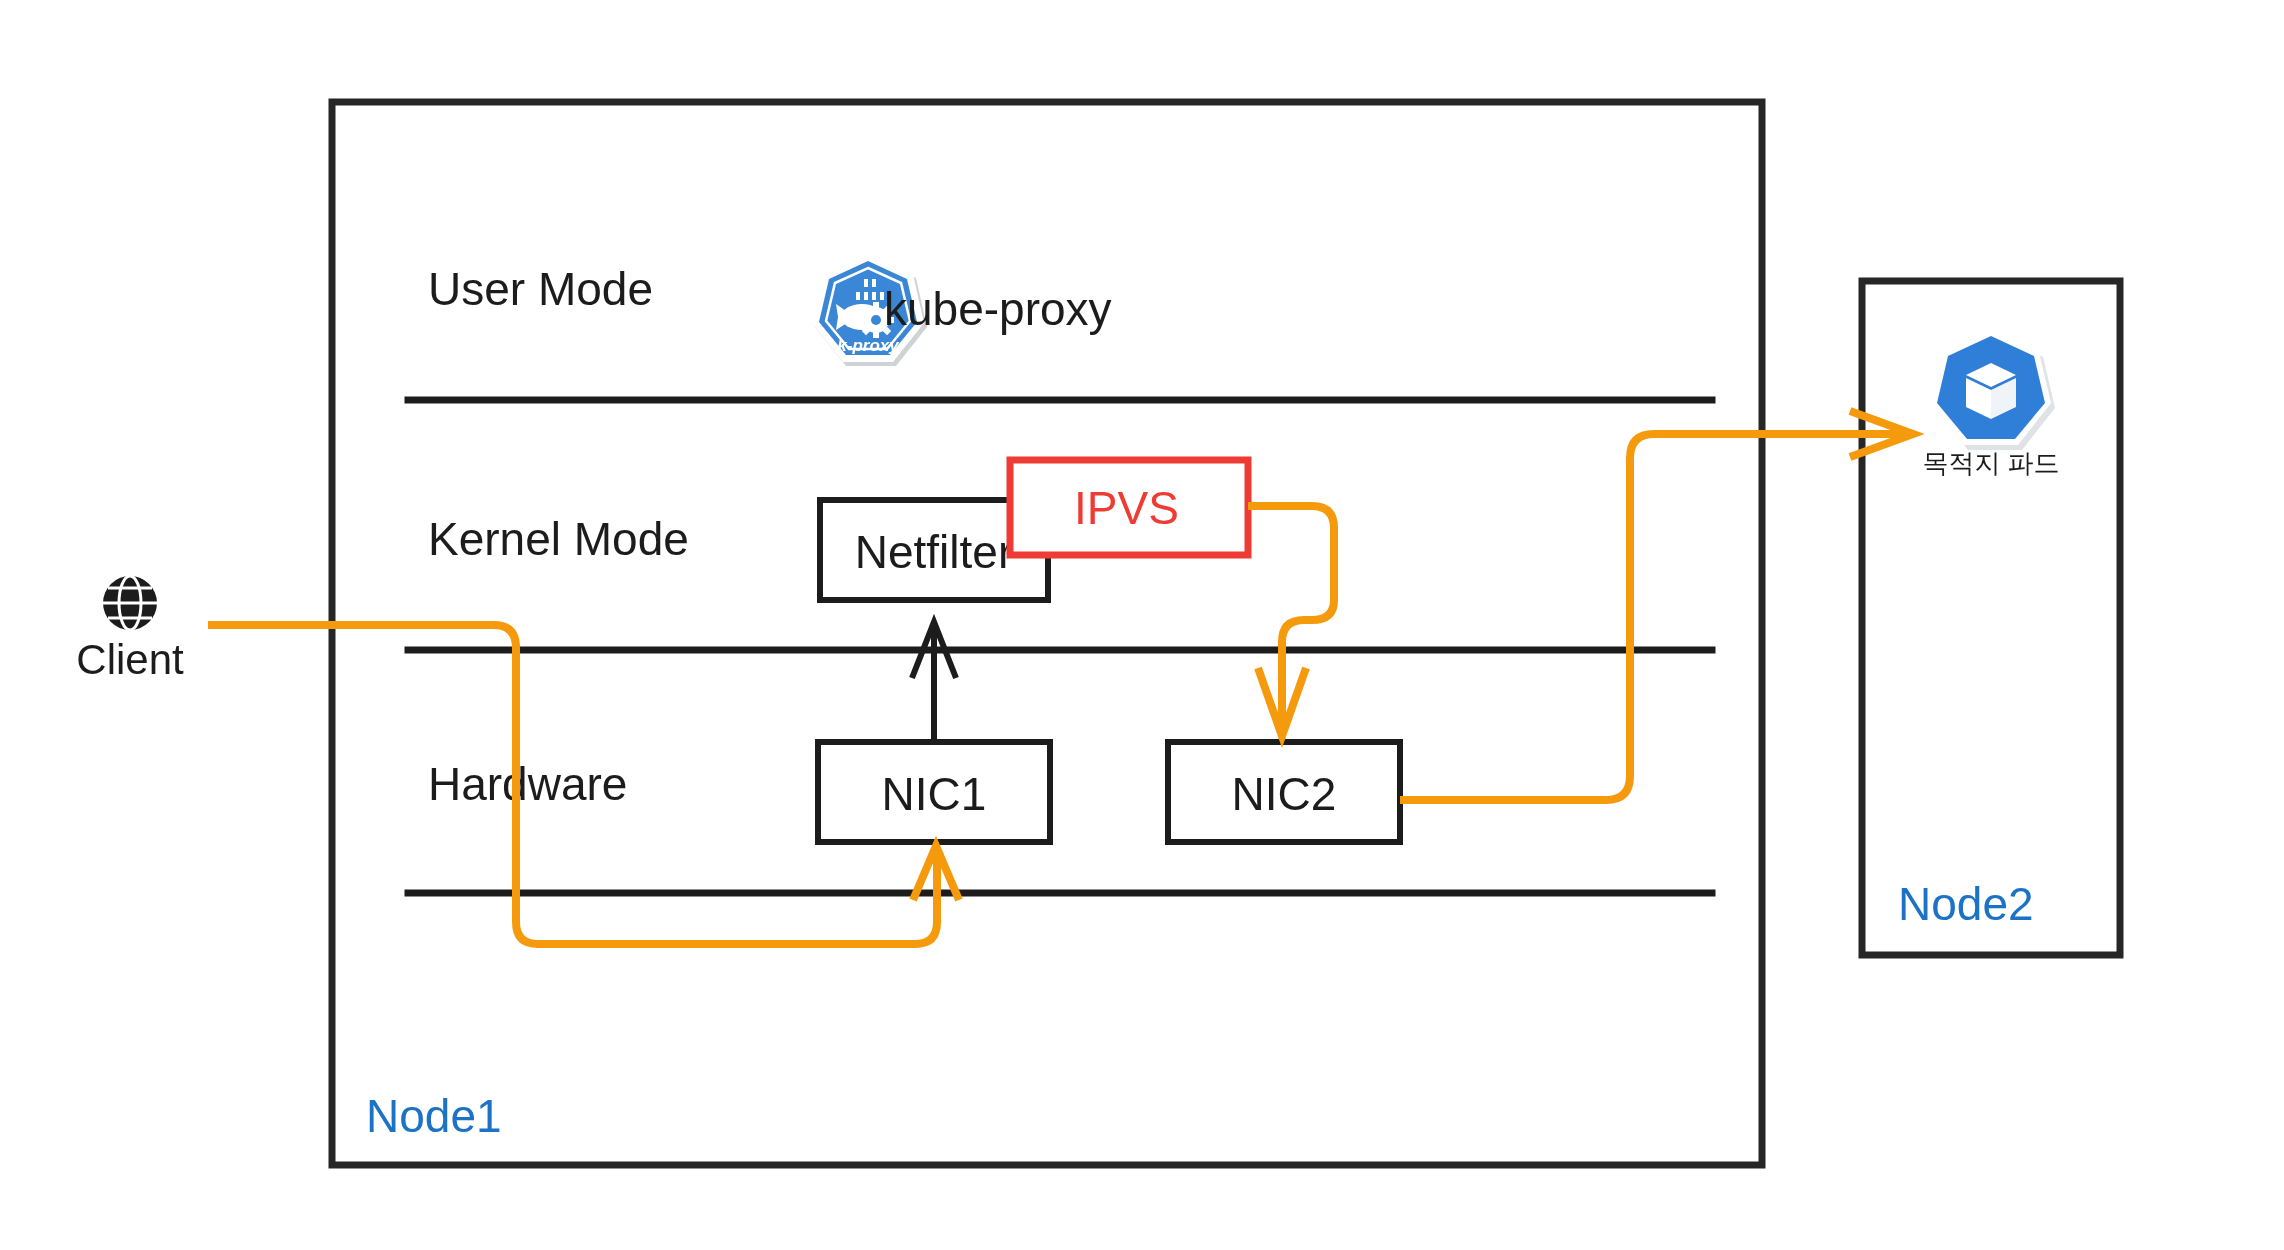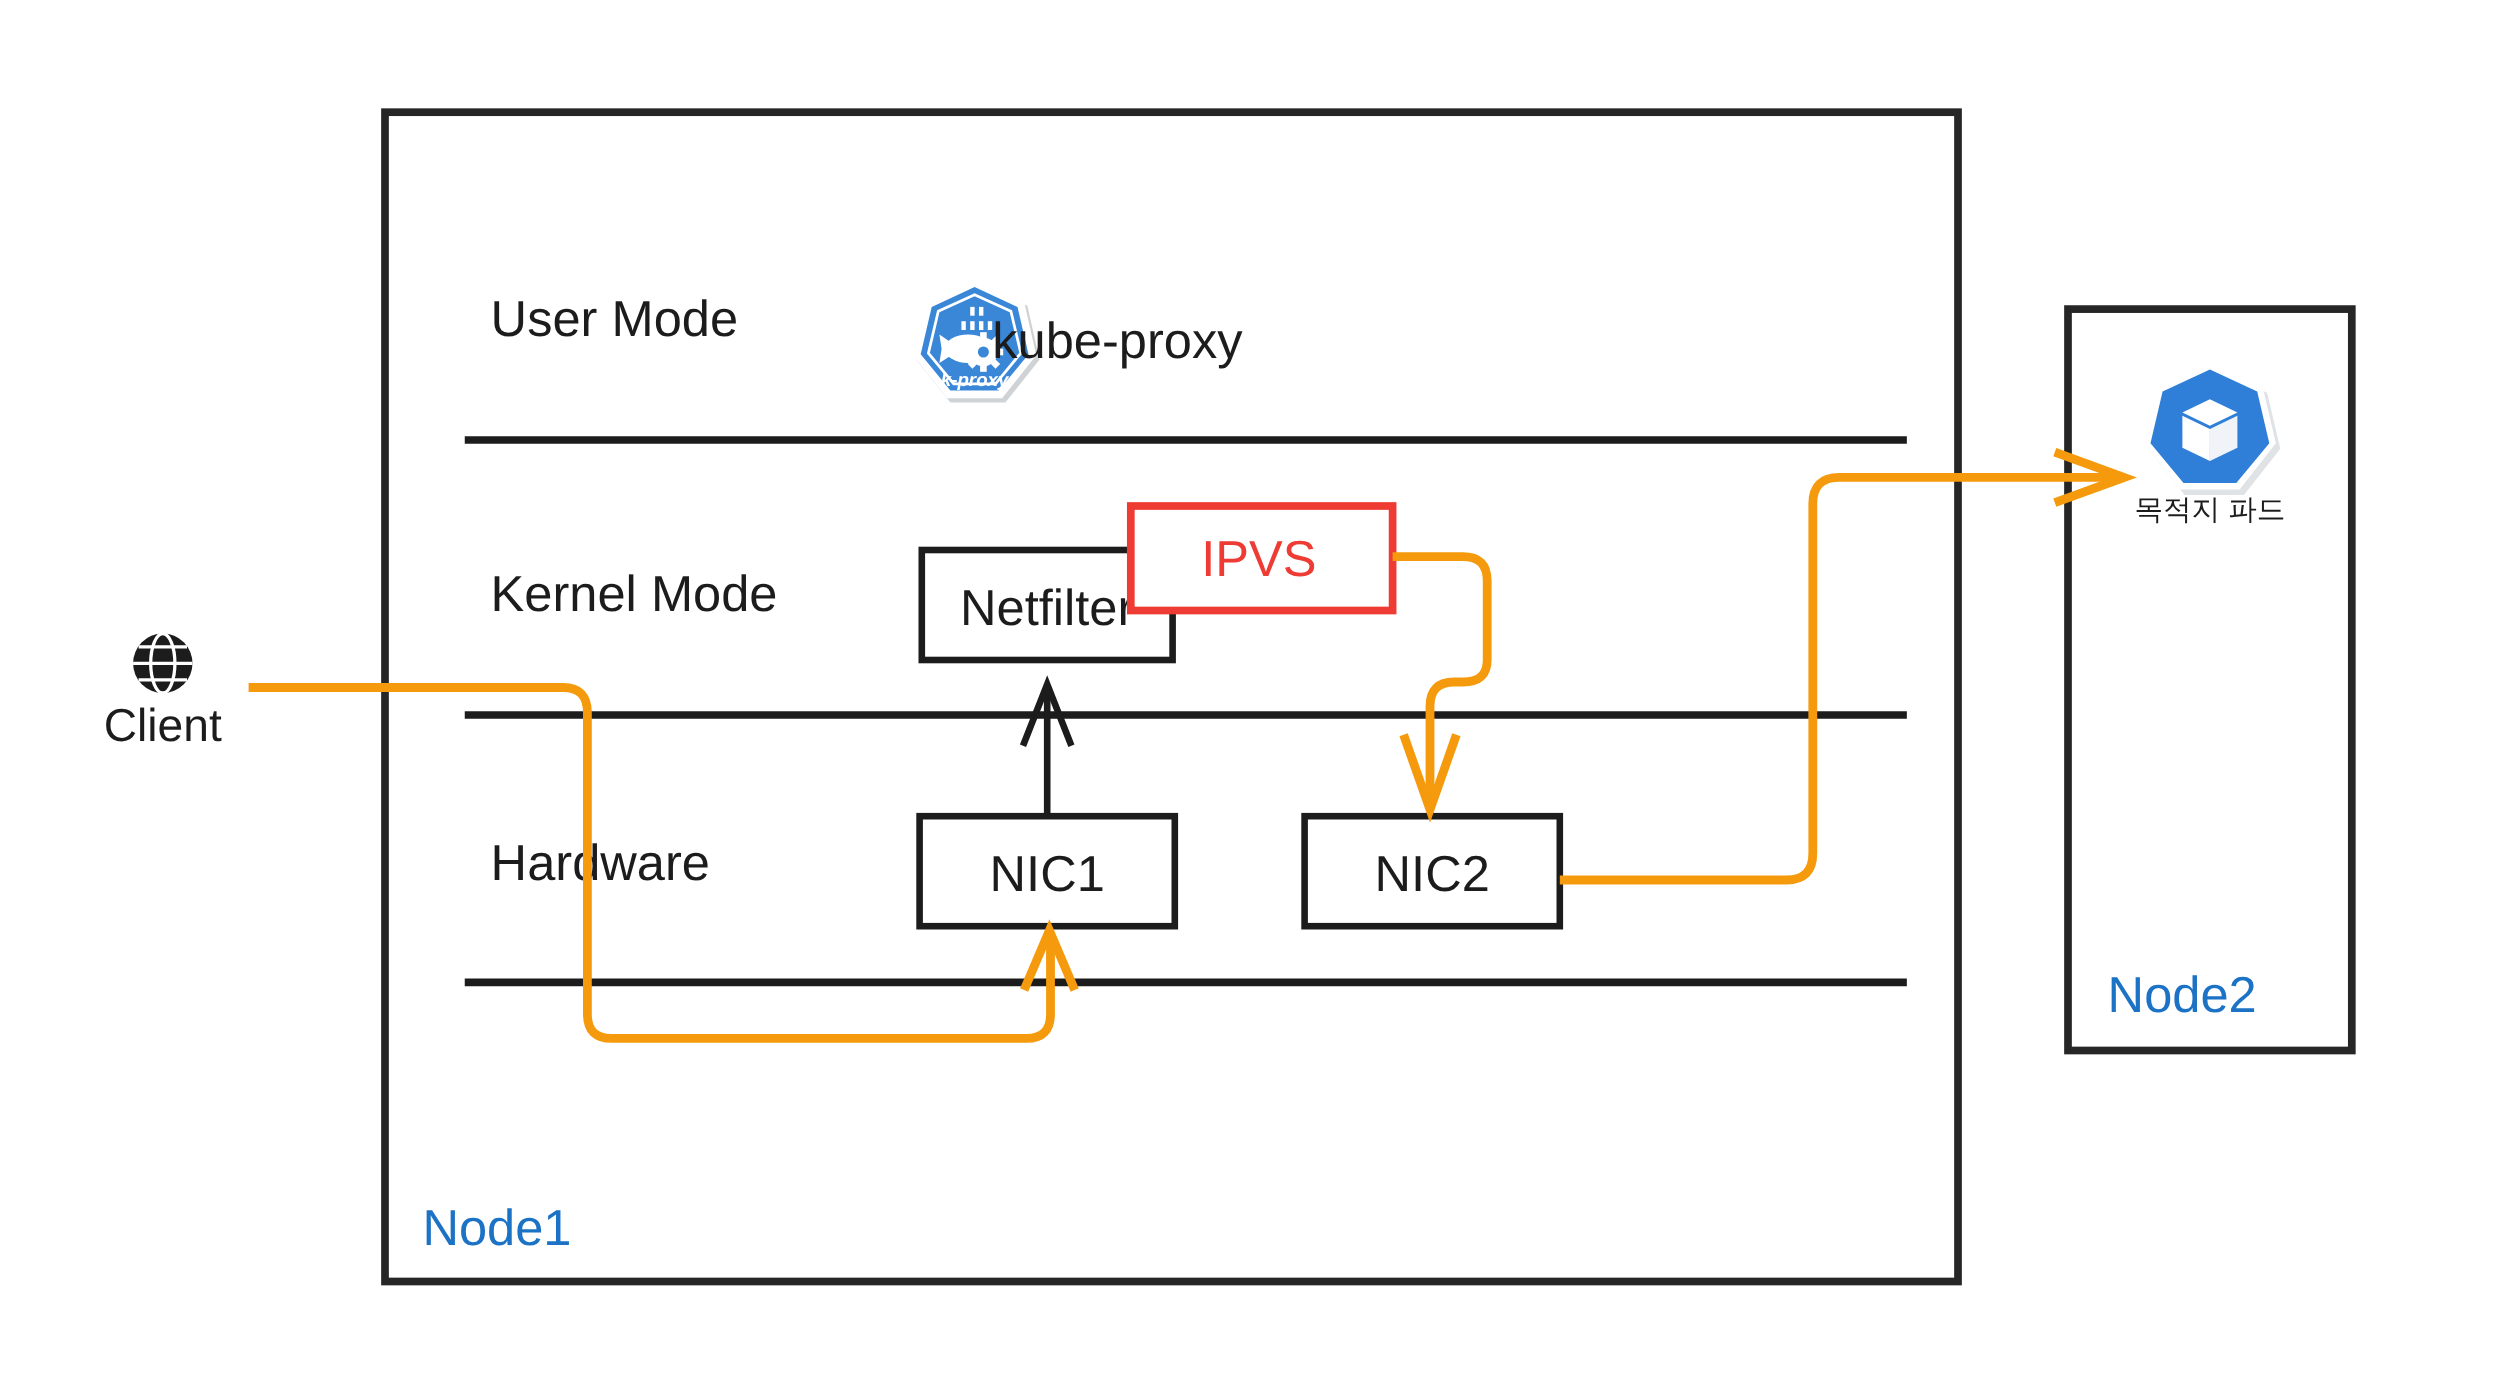--- a/index.html
+++ b/index.html
@@ -10,21 +10,20 @@
   body {
     width: 2284px;
     height: 1250px;
     font-family: "Liberation Sans", sans-serif;
     overflow: hidden;
   }
   #diagram-root {
     position: relative;
     width: 2188px;
     height: 1250px;
-    margin-left: 18px;
   }
   svg.canvas {
     position: absolute;
     top: 0;
     left: 0;
     width: 2284px;
     height: 1250px;
   }
   text { font-family: "Liberation Sans", sans-serif; }
   .lbl-section {

